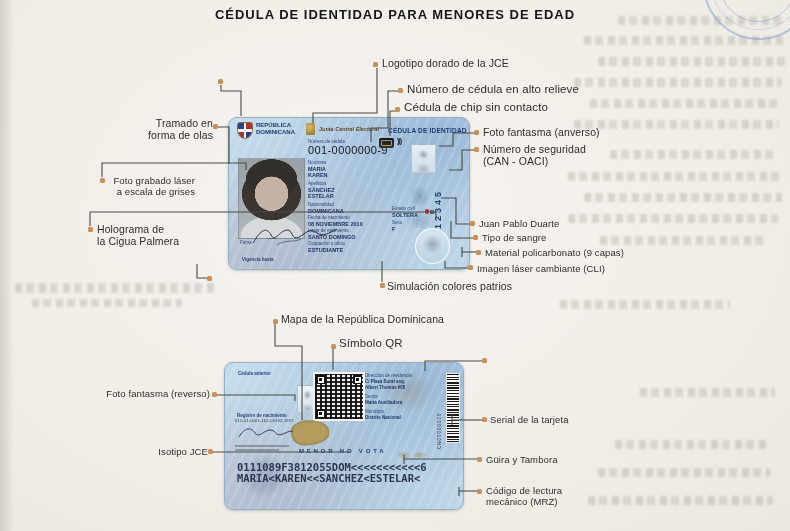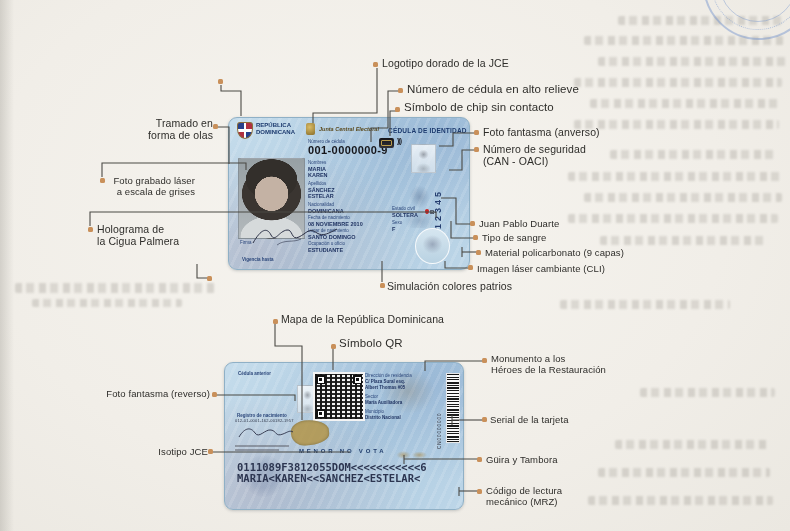--- a/index.html
+++ b/index.html
@@ -46,21 +46,21 @@
     background:
       linear-gradient(90deg, rgba(255,255,255,0) 43%, #fff 43% 57%, rgba(255,255,255,0) 57%),
       linear-gradient(0deg, rgba(255,255,255,0) 43%, #fff 43% 57%, rgba(255,255,255,0) 57%),
       conic-gradient(#b03040 0 90deg,#27408b 90deg 180deg,#b03040 180deg 270deg,#27408b 270deg 360deg);}
   #fc-republica{left:27px;top:4px;font-size:6px;font-weight:bold;line-height:6.5px;color:#1c3a6e;}
   #fc-goldlogo{left:77px;top:5px;width:9px;height:12px;border-radius:2px;
     background:radial-gradient(circle at 40% 35%, #d9bc68, #8a6d28);}
   #fc-jce{left:90px;top:8px;font-size:5.5px;font-style:italic;font-weight:bold;color:#5a4a1f;}
   #fc-cardtitle{left:159px;top:9px;font-size:6.5px;font-weight:bold;color:#1c3a6e;letter-spacing:.2px;}
   #fc-numlabel{left:79px;top:21px;}
-  #fc-num{left:79px;top:26px;font-size:11px;font-weight:bold;color:#15151a;letter-spacing:.4px;}
+  #fc-num{left:79px;top:26px;font-size:11px;font-weight:normal;color:#15151a;letter-spacing:.4px;}
   #fc-chip{left:150px;top:20px;width:15px;height:10px;border-radius:2px;background:linear-gradient(#15151a,#32323a);}
   #fc-chip::after{content:"";position:absolute;inset:2px;border:1px solid #b89a4a;border-radius:1px;}
   #fc-chipwaves{left:168px;top:19px;font-size:7px;font-weight:bold;color:#23252d;letter-spacing:-1px;}
   #fc-photo{left:9px;top:40px;width:65px;height:79px;border:1px solid rgba(120,130,140,.6);
     background:
       radial-gradient(ellipse 26% 22% at 50% 44%, #c4b2a4 0 98%, rgba(0,0,0,0) 100%),
       radial-gradient(ellipse 40% 26% at 50% 26%, #332f2b 0 98%, rgba(0,0,0,0) 100%),
       radial-gradient(ellipse 46% 34% at 50% 44%, #3a3531 0 98%, rgba(0,0,0,0) 100%),
       radial-gradient(ellipse 48% 26% at 50% 98%, #d6dadb 0 98%, rgba(0,0,0,0) 100%),
       linear-gradient(180deg,#97a0a4,#b3b9bc);}
@@ -149,20 +149,21 @@
   <div class="bleed" style="left:560px;top:300px;width:170px;height:9px;"></div>
   <div class="bleed" style="left:640px;top:388px;width:135px;height:9px;"></div>
   <div class="bleed" style="left:615px;top:440px;width:155px;height:9px;"></div>
   <div class="bleed" style="left:598px;top:468px;width:172px;height:9px;"></div>
   <div class="bleed" style="left:588px;top:496px;width:185px;height:9px;"></div>
 
   <div class="stamp" style="left:703px;top:-72px;width:108px;height:108px;border:2px solid rgba(110,145,205,.45);"></div>
   <div class="stamp" style="left:711px;top:-64px;width:92px;height:92px;border:1px dotted rgba(110,145,205,.5);"></div>
   <div class="stamp" style="left:719px;top:-56px;width:76px;height:76px;border:1.5px solid rgba(110,145,205,.4);"></div>
 
+  <div id="title">CÉDULA DE IDENTIDAD PARA MENORES DE EDAD</div>
 
   <svg id="connectors" width="790" height="531">
     <polyline points="377,68 377,113 313,113 313,123"></polyline>
     <polyline points="221,85 221,91 241,91 241,116"></polyline>
     <polyline points="400,91 388,91 388,128 371,128 371,142"></polyline>
     <polyline points="397,111 390,111 390,136"></polyline>
     <polyline points="217,127 229,127 229,164"></polyline>
     <polyline points="477,133 453,133 453,146 439,146"></polyline>
     <polyline points="477,150 462,150 462,170 449,170"></polyline>
     <polyline points="102,177 102,163 246,163 246,170"></polyline>
@@ -206,39 +207,37 @@
   <span class="dot" style="left:331px;top:344px;"></span>
   <span class="dot" style="left:482px;top:358px;"></span>
   <span class="dot" style="left:212px;top:392px;"></span>
   <span class="dot" style="left:482px;top:417px;"></span>
   <span class="dot" style="left:208px;top:449px;"></span>
   <span class="dot" style="left:477px;top:457px;"></span>
   <span class="dot" style="left:477px;top:489px;"></span>
 
   <div class="lbl" style="left:382px;top:57px;">Logotipo dorado de la JCE</div>
   <div class="lbl lg" style="left:407px;top:83px;">Número de cédula en alto relieve</div>
-  <div class="lbl lg" style="left:404px;top:101px;">Símbolo de chip sin contacto</div>
+  <div class="lbl lg" style="left:404px;top:101px;">Cédula de chip sin contacto</div>
   <div class="lbl ta-r" style="right:577px;top:117px;">Tramado en
 forma de olas</div>
   <div class="lbl" style="left:483px;top:126px;">Foto fantasma (anverso)</div>
   <div class="lbl" style="left:483px;top:143px;">Número de seguridad
 (CAN - OACI)</div>
   <div class="lbl" style="left:97px;top:223px;">Holograma de
 la Cigua Palmera</div>
   <div class="lbl sm ta-r" style="right:595px;top:175px;">Foto grabado láser
 a escala de grises</div>
   <div class="lbl sm" style="left:479px;top:218px;">Juan Pablo Duarte</div>
   <div class="lbl sm" style="left:482px;top:232px;">Tipo de sangre</div>
   <div class="lbl sm" style="left:485px;top:247px;">Material policarbonato (9 capas)</div>
   <div class="lbl sm" style="left:477px;top:263px;">Imagen láser cambiante (CLI)</div>
   <div class="lbl" style="left:387px;top:280px;text-align:center;">Simulación colores patrios</div>
   <div class="lbl" style="left:281px;top:313px;">Mapa de la República Dominicana</div>
   <div class="lbl lg" style="left:339px;top:337px;">Símbolo QR</div>
-  <div class="lbl sm" style="left:491px;top:353px;">Monumento a los
-Héroes de la Restauración</div>
   <div class="lbl sm ta-r" style="right:580px;top:388px;">Foto fantasma (reverso)</div>
   <div class="lbl sm" style="left:490px;top:414px;">Serial de la tarjeta</div>
   <div class="lbl sm ta-r" style="right:582px;top:446px;">Isotipo JCE</div>
   <div class="lbl sm" style="left:486px;top:454px;">Güira y Tambora</div>
   <div class="lbl sm" style="left:486px;top:485px;">Código de lectura
 mecánico (MRZ)</div>
 
   <div id="card-front" class="card">
     <div id="fc-escudo" class="abs"></div>
     <div id="fc-republica" class="abs pre">REPÚBLICA

